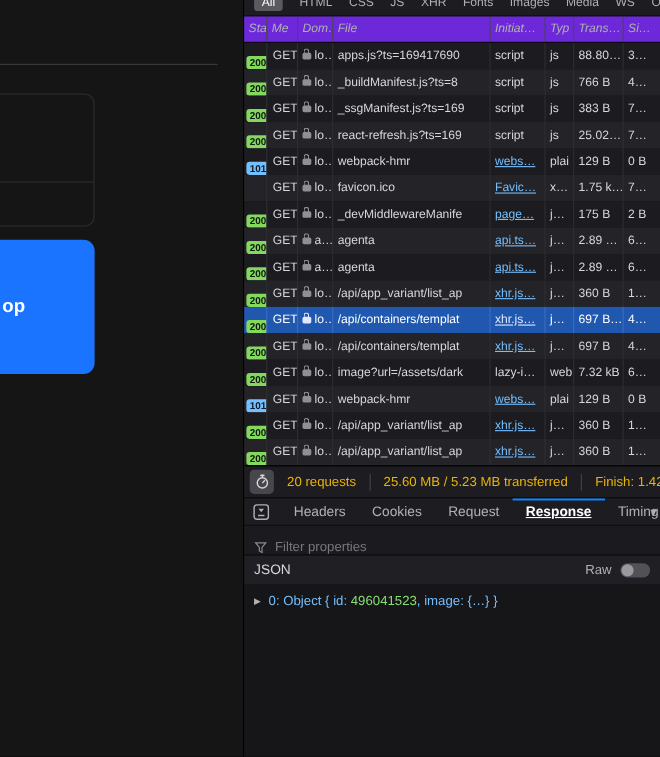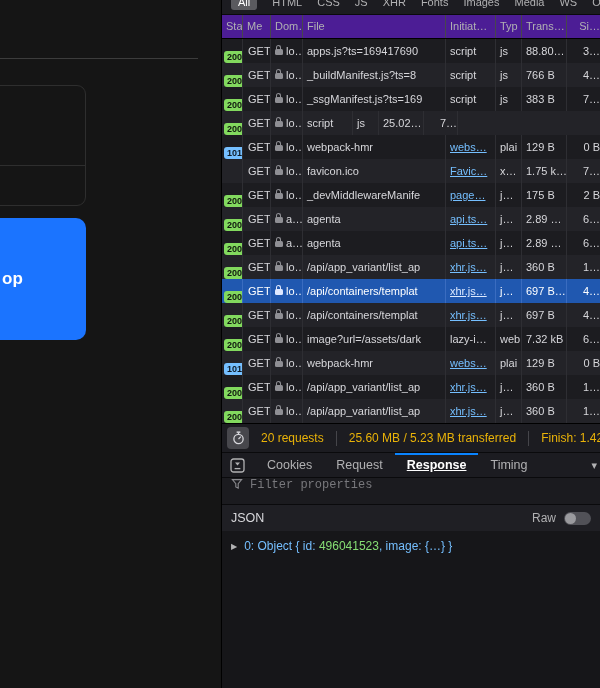--- a/index.html
+++ b/index.html
@@ -22,28 +22,28 @@
             color:#d7d7db;font-size:11px;}
 
   
   .nettoolbar{height:14px;overflow:hidden;background:#1c1c21;flex:none;border-bottom:1px solid #0a0a0c;}
   .nettabs{display:flex;align-items:center;height:24px;margin-top:-10px;padding-left:9px;gap:15px;
            color:#b1b1b3;font-size:11px;white-space:nowrap;}
   .ftab{cursor:default;}
   .ftab.active{background:#5a5a5f;color:#fff;padding:2px 7px;border-radius:3px;}
 
   
-  .net-header{display:flex;height:23px;line-height:23px;background:#4c1d95;border-bottom:1px solid #000;
-              color:#b1b1b3;flex:none;overflow:hidden;}
+  .net-header{display:flex;height:23px;line-height:23px;background:#6d28d9;border-bottom:1px solid #000;
+              color:#b1b1b3;flex:none;overflow:hidden;font-style:italic;}
   .hcell{border-right:1px solid #47474c;padding-left:4px;box-sizing:border-box;overflow:hidden;
          white-space:nowrap;flex:none;}
 
   
   .c0{width:21px;}.c1{width:28px;}.c2{width:32px;}.c3{width:143px;}
-  .c4{width:50px;}.c5{width:26px;}.c6{width:45px;}.c7{width:34px;text-align:right;}
+  .c4{width:50px;}.c5{width:26px;}.c6{width:45px;}.c7{width:34px;}
 
   
   .net-body{flex:none;}
   .row{display:flex;height:24px;line-height:24px;overflow:hidden;}
   .row.even{background:#1c1c20;}
   .row.odd{background:#232328;}
   .row.sel{background:#2058b0;color:#fff;}
   .cell{border-right:1px solid #2e2e33;padding-left:4px;box-sizing:border-box;overflow:hidden;
         white-space:nowrap;flex:none;}
   .row.sel .cell{border-right-color:#3a6cc0;}
@@ -78,21 +78,21 @@
   .pane-icon{display:flex;align-items:center;margin:0 10px 0 8px;cursor:pointer;}
   .dtabs{display:flex;align-items:stretch;}
   .dtab{display:flex;align-items:center;padding:0 12px;position:relative;cursor:pointer;}
   .dtab.active{color:#fff;font-weight:700;text-decoration:underline;}
   .dtab.active::before{content:"";position:absolute;left:0;right:0;top:0;height:2px;background:#0a84ff;}
   .chev{position:absolute;right:3px;top:0;height:24px;display:flex;align-items:center;
         color:#b1b1b3;font-size:11px;cursor:pointer;}
 
   
   .filterrow{height:26px;background:#1b1b1f;border-top:1px solid #0a0a0c;display:flex;
-             align-items:flex-start;flex:none;padding-left:9px;gap:7px;font-family:Liberation Mono, monospace;}
+             align-items:flex-end;flex:none;padding-left:9px;gap:7px;}
   .placeholder{color:#78787c;font-size:12px;}
 
   
   .jsonbar{height:26px;background:#1f1f24;border-top:1px solid #0a0a0c;display:flex;align-items:center;
            flex:none;padding:0 9px;font-size:12.5px;color:#d7d7db;}
   .rawwrap{margin-left:auto;display:flex;align-items:center;gap:8px;color:#b1b1b3;font-size:12px;}
   .toggle{position:relative;width:27px;height:13px;background:#515157;border-radius:8px;
           display:inline-block;cursor:pointer;}
   .knob{position:absolute;left:1px;top:1px;width:11px;height:11px;background:#9a9a9e;border-radius:50%;}
 
@@ -182,20 +182,21 @@
           <div class="cell c5">js</div>
           <div class="cell c6">383 B</div>
           <div class="cell c7">7…</div>
         </div>
         <div class="row odd">
           <div class="cell c0 status-cell">
             <span class="badge green">200</span>
           </div>
           <div class="cell c1 method-cell">GET</div>
           <div class="cell c2"><span class="lock"></span><span>lo…</span></div>
+          <div class="cell c3">react-refresh.js?ts=169</div>
           <div class="cell c4"><span>script</span></div>
           <div class="cell c5">js</div>
           <div class="cell c6">25.02…</div>
           <div class="cell c7">7…</div>
         </div>
         <div class="row even">
           <div class="cell c0 status-cell">
             <span class="badge blue">101</span>
           </div>
           <div class="cell c1 method-cell">GET</div>
@@ -356,20 +357,21 @@
 
     <div class="tabbar">
       <span class="pane-icon">
         <svg width="15" height="15" viewBox="0 0 15 15">
           <rect x="1" y="1" width="13" height="13" rx="2.5" fill="none" stroke="#b1b1b3" stroke-width="1.3"></rect>
           <path d="M5 4.6 L10 4.6 L7.5 7.6 Z" fill="#b1b1b3"></path>
           <line x1="4.6" y1="10.6" x2="10.4" y2="10.6" stroke="#b1b1b3" stroke-width="1.3"></line>
         </svg>
       </span>
       <div class="dtabs">
+          <span class="dtab">Headers</span>
           <span class="dtab">Cookies</span>
           <span class="dtab">Request</span>
           <span class="dtab active">Response</span>
           <span class="dtab">Timing</span>
         </div>
       <span class="chev">▾</span>
     </div>
 
     <div class="filterrow">
       <svg width="12" height="12" viewBox="0 0 12 12">

